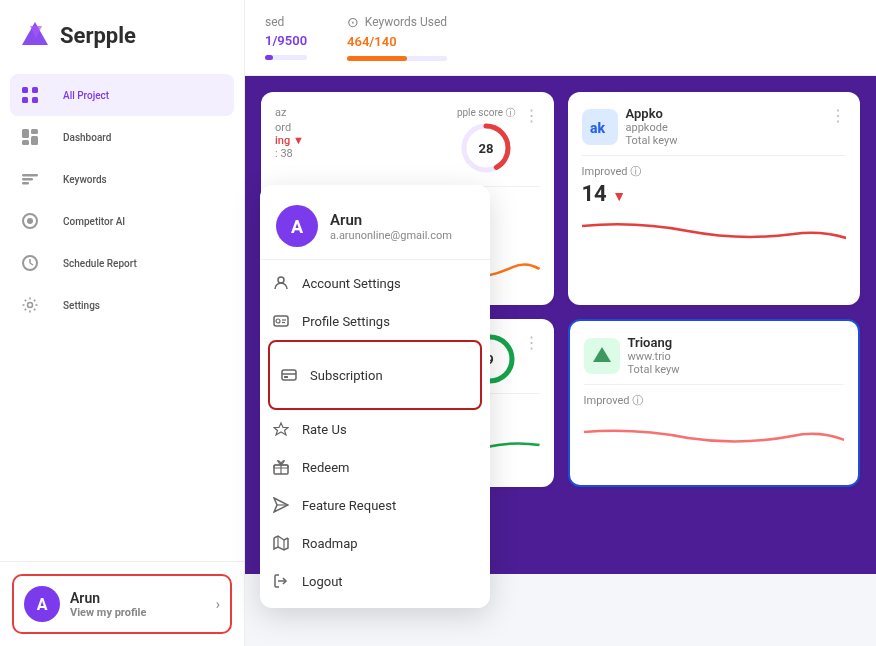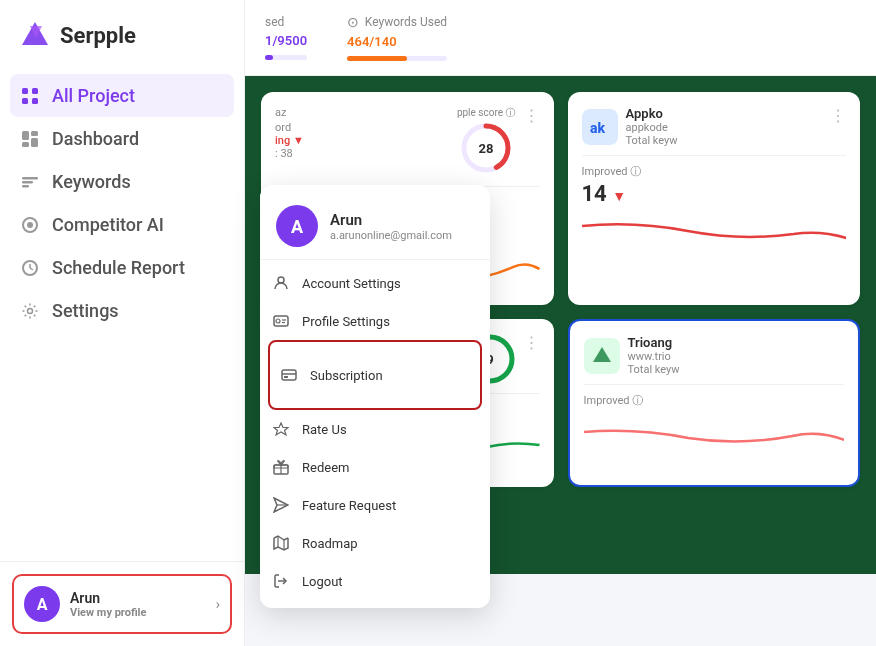--- a/index.html
+++ b/index.html
@@ -38,25 +38,25 @@
       font-weight: 700;
       color: #2d2d2d;
     }
     .sidebar-nav {
       flex: 1;
       padding: 8px 0;
     }
     .nav-item {
       display: flex;
       align-items: center;
-      gap: 12px;
+      gap: 23px;
       padding: 11px 20px;
       cursor: pointer;
       color: #555;
-      font-size: 18px;
+      font-size: 10px;
       font-weight: 500;
       border-radius: 0;
       position: relative;
     }
     .nav-item.active {
       background: #f3effe;
       color: #7c3aed;
       border-radius: 8px;
       margin: 0 10px;
       padding: 11px 10px;
@@ -115,21 +115,21 @@
       font-size: 14px;
     }
 
     
     .main-content {
       position: absolute;
       left: 245px;
       top: 0;
       width: 631px;
       height: 574px;
-      background: #14532d;
+      background: #4c1d95;
       overflow: hidden;
     }
 
     
     .stats-bar {
       background: #fff;
       padding: 14px 20px;
       display: flex;
       align-items: center;
       gap: 40px;

